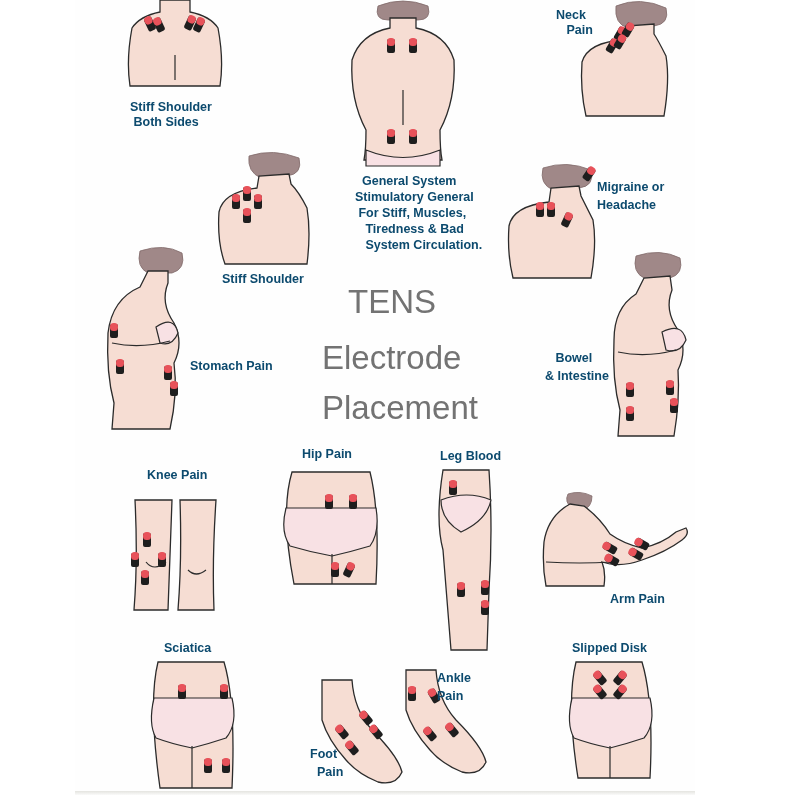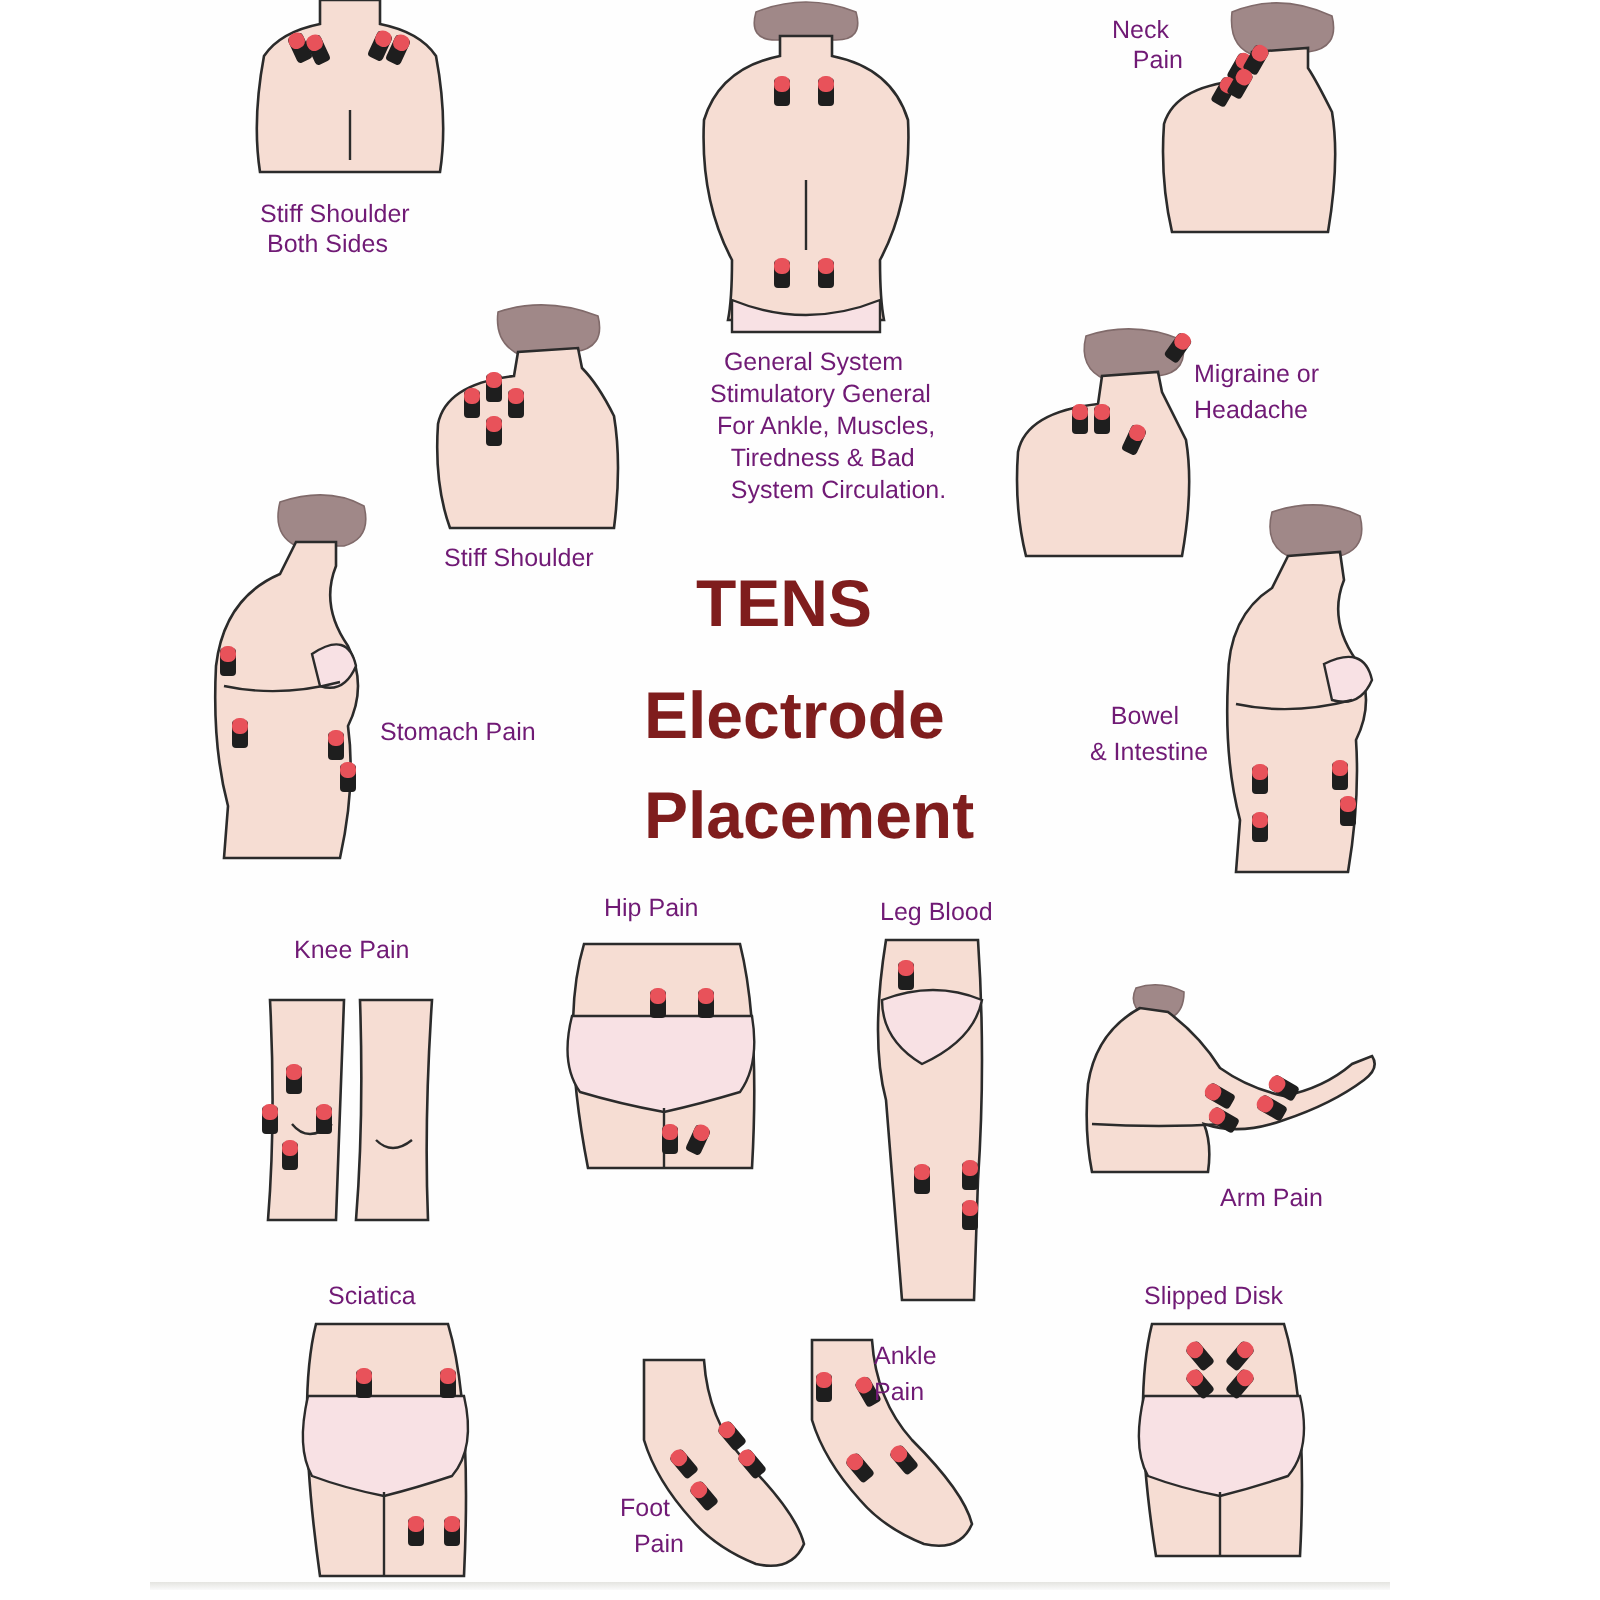--- a/index.html
+++ b/index.html
@@ -1,20 +1,20 @@
 <!DOCTYPE html>
 <html><head>
   <meta charset="utf-8">
   <style>
     html, body { margin:0; padding:0; background:#ffffff; }
     body { width:800px; height:800px; position:relative; overflow:hidden; font-family:"Liberation Sans", sans-serif; }
     .sheet { position:absolute; left:75px; top:0; width:620px; height:792px; background:#fefefe; }
     .shadow { position:absolute; left:75px; top:791px; width:620px; height:4px; background:linear-gradient(#e4e4e0,#fafafa); }
-    .lbl { position:absolute; font-weight:normal; font-size:12.5px; color:#701a75; line-height:15px; white-space:pre; }
-    .title { position:absolute; font-weight:bold; color:#7f1d1d; font-size:33px; line-height:38px; }
+    .lbl { position:absolute; font-weight:bold; font-size:12.5px; color:#0c4a6e; line-height:15px; white-space:pre; }
+    .title { position:absolute; font-weight:normal; color:#737373; font-size:33px; line-height:38px; }
     svg.fig { position:absolute; overflow:visible; }
     .skin { fill:#f6ddd3; stroke:#2b2b2b; stroke-width:1.3; }
     .brief { fill:#f8e1e4; stroke:#2b2b2b; stroke-width:1.2; }
     .hair { fill:#a08888; stroke:#806a6a; stroke-width:0.8; }
     .ln { fill:none; stroke:#2b2b2b; stroke-width:1.2; }
   </style>
 </head>
 <body>
 
 <div class="sheet"></div>
@@ -42,21 +42,21 @@
 <svg class="fig" style="left:348px;top:0" width="110" height="170" viewBox="0 0 110 170">
   <path class="hair" d="M30 6 Q55 -4 80 6 Q84 20 70 20 L40 20 Q26 20 30 6 Z"></path>
   <path class="skin" d="M42 18 L42 28 Q12 34 4 60 Q2 100 18 130 Q18 150 16 160 L94 160 Q92 150 92 130 Q108 100 106 60 Q98 34 68 28 L68 18 Z"></path>
   <path class="brief" d="M18 150 Q55 165 92 150 L92 166 L18 166 Z"></path>
   <path class="ln" d="M55 90 L55 125"></path>
   <use href="#el" x="43" y="46"></use>
     <use href="#el" x="65" y="46"></use>
   <use href="#el" x="43" y="137"></use>
     <use href="#el" x="65" y="137"></use>
 </svg>
-<div class="lbl" style="left:355px;top:173px;line-height:16px">&nbsp;&nbsp;<span>General System</span><br><span>Stimulatory General</span><br>&nbsp;<span>For Ankle, Muscles,</span><br>&nbsp;&nbsp;&nbsp;<span>Tiredness &amp; Bad</span><br>&nbsp;&nbsp;&nbsp;<span>System Circulation.</span></div>
+<div class="lbl" style="left:355px;top:173px;line-height:16px">&nbsp;&nbsp;<span>General System</span><br><span>Stimulatory General</span><br>&nbsp;<span>For Stiff, Muscles,</span><br>&nbsp;&nbsp;&nbsp;<span>Tiredness &amp; Bad</span><br>&nbsp;&nbsp;&nbsp;<span>System Circulation.</span></div>
 
 <div class="lbl" style="left:556px;top:8px"><span>Neck</span><br>&nbsp;&nbsp;&nbsp;<span>Pain</span></div>
 <svg class="fig" style="left:578px;top:0" width="100" height="120" viewBox="0 0 100 120">
   <path class="hair" d="M38 6 Q62 -4 88 8 Q92 24 76 26 L50 28 Q36 24 38 6 Z"></path>
   <path class="skin" d="M48 26 L46 40 Q10 42 4 62 Q2 90 8 116 L86 116 Q92 80 88 56 Q80 40 76 34 L76 24 Z"></path>
   <use href="#el" x="42" y="34" transform="rotate(30 42 34)"></use>
     <use href="#el" x="50" y="30" transform="rotate(30 50 30)"></use>
   <use href="#el" x="34" y="46" transform="rotate(30 34 46)"></use>
     <use href="#el" x="42" y="42" transform="rotate(30 42 42)"></use>
 </svg>

